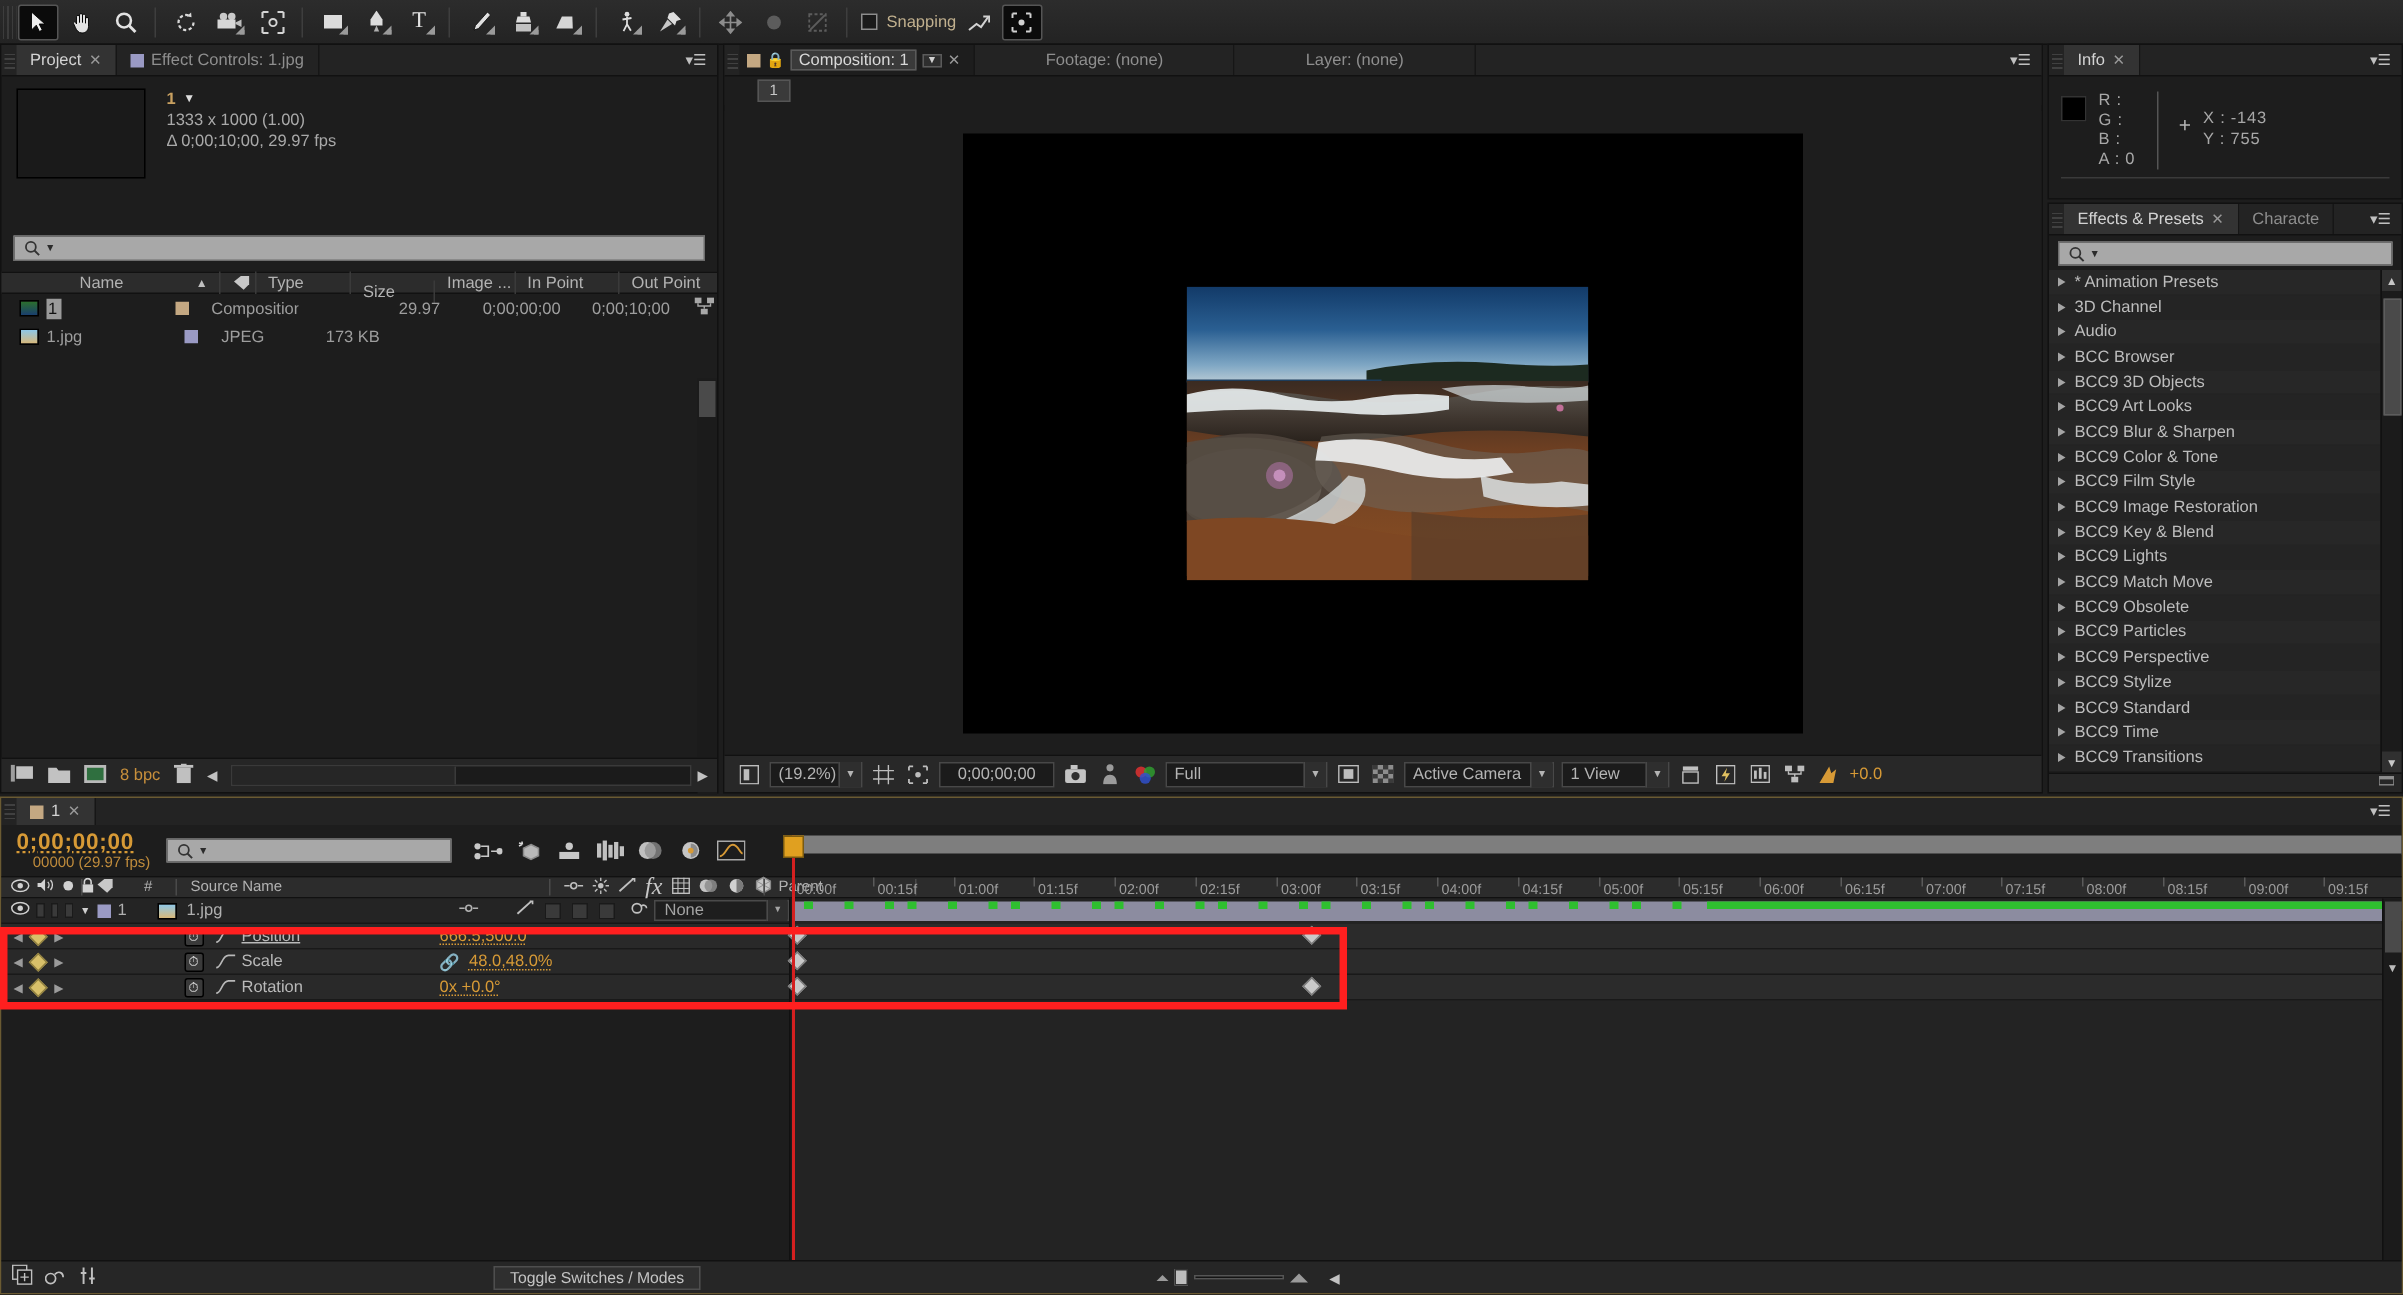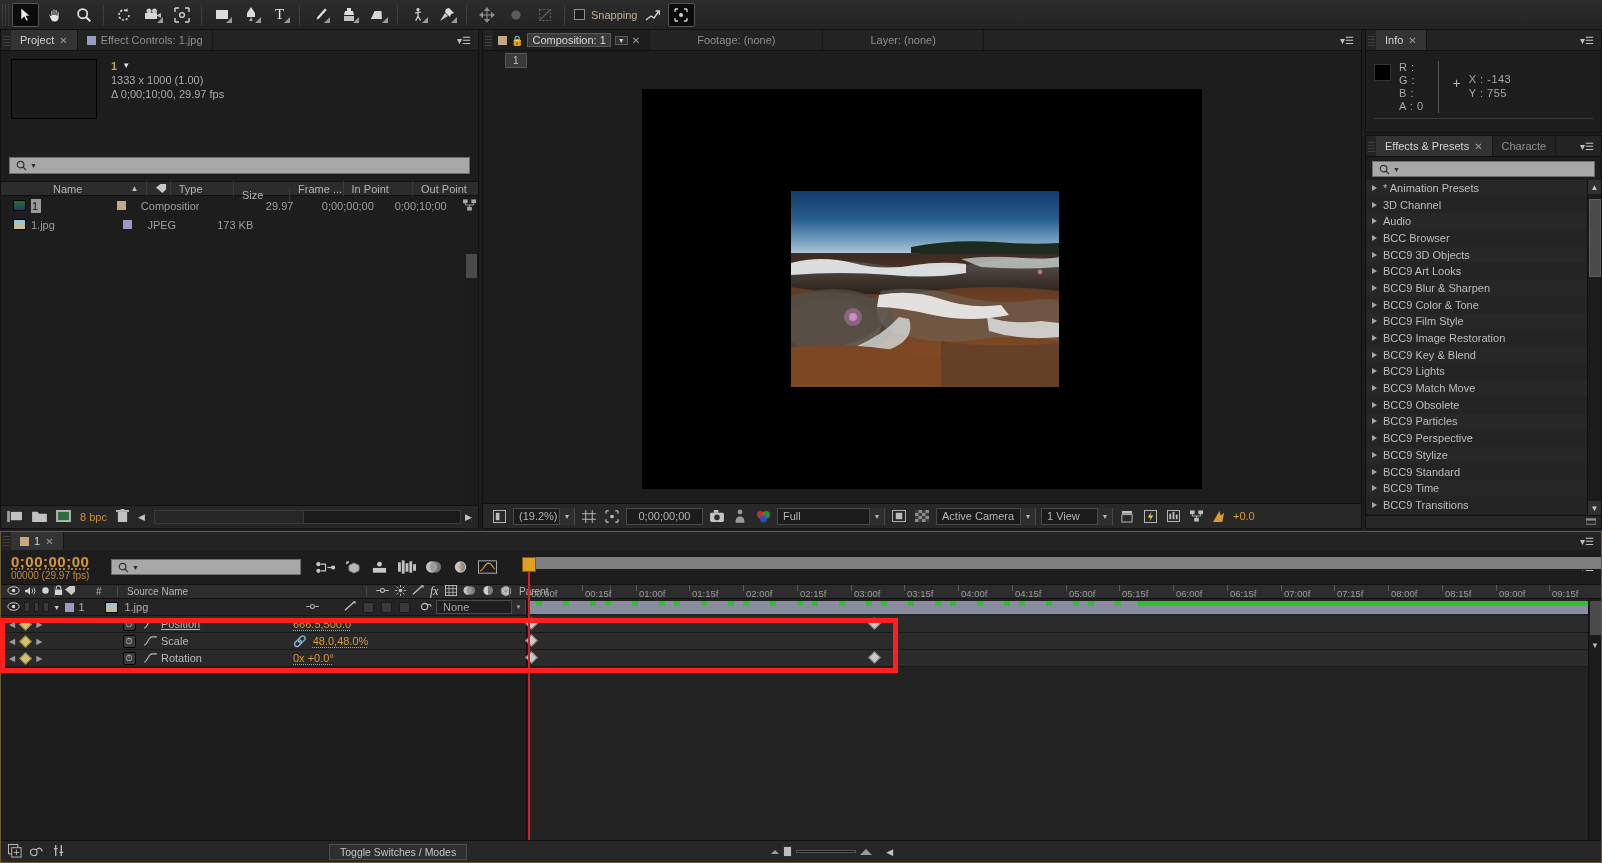--- a/index.html
+++ b/index.html
@@ -156,21 +156,21 @@
      border-top:1px solid #111; display:flex; justify-content:flex-end; align-items:center; padding-right:5px; }
 
   
   #timeline { left:0; top:531px; width:1602px; height:332px; background:#1d1d1d;
      border:1px solid #6a5a32; }
   .tl-tabbar { height:18px; background:#232323; display:flex; align-items:stretch; }
   .tl-ctrl { height:35px; display:flex; align-items:center; position:relative;
      border-bottom:1px solid #111; background:#1d1d1d; }
   .tc-big { color:#d79a36; font-weight:bold; font-size:15px; letter-spacing:.5px;
      text-decoration:underline; text-decoration-style:dotted; text-underline-offset:2px; }
-  .tc-sub { color:#c08c3c; font-size:10px; }
+  .tc-sub { color:#c08c3c; font-size:10px;text-align:center; }
   .tl-search { width:190px; height:16px; background:#a8a8a8; border:1px solid #6d6d6d;
      display:flex; align-items:center; gap:3px; padding-left:6px; color:#2b2b2b; font-size:11px; }
   .tl-ico { width:25px; height:22px; display:flex; align-items:center; justify-content:center; color:#cdcdcd; }
 
   .tl-head { height:14px; background:#2c2c2c; border-bottom:1px solid #111;
      display:flex; align-items:center; font-size:10px; color:#b2b2b2; position:relative; }
   .tl-head .seg { display:flex; align-items:center; gap:5px; height:14px; padding-left:4px; }
   .vsep { width:1px; height:11px; background:#4a4a4a; margin:0 5px; }
 
   .tl-body { position:absolute; left:0; top:67px; right:0; bottom:22px; }
@@ -411,21 +411,21 @@
             <path d="M1 5L6 1h6v6l-4 4z" fill="#c8c8c8"></path>
           </svg>
       </div>
       <div style="width:70px;">
           <span>Type</span>
         </div>
       <div style="width:62px;margin-top:12px;">
           <span>Size</span>
         </div>
       <div style="width:59px;">
-          <span>Frame ...</span>
+          <span>Image ...</span>
         </div>
       <div style="width:77px;">
           <span>In Point</span>
         </div>
       <div style="width:72px;border-right:none;">
           <span>Out Point</span>
         </div>
     </div>
 
     <div class="proj-rows">
@@ -968,21 +968,21 @@
                 <path d="M6 0v2.5M6 9.5V12M0 6h2.5M9.5 6H12M1.8 1.8l1.8 1.8M8.4 8.4l1.8 1.8M10.2 1.8L8.4 3.6M3.6 8.4l-1.8 1.8"></path>
               </g>
             </svg>
         </span>
         <span>
           <svg width="12" height="11" viewBox="0 0 13 12">
               <path d="M1 10L11 1" stroke="#c0c0c0" stroke-width="1.4"></path>
               <path d="M10 1h2v2" stroke="#c0c0c0" stroke-width="1.2" fill="none"></path>
             </svg>
         </span>
-        <span style="font-family:'Liberation Serif',serif;font-style:italic;font-size:12px;color:#c8c8c8;">fx</span>
+        <span style="font-family:'Liberation Serif',serif;font-style:italic;font-size:16px;color:#c8c8c8;">fx</span>
         <span>
           <svg width="12" height="11" viewBox="0 0 13 12">
               <rect x="0.5" y="0.5" width="12" height="11" fill="none" stroke="#c0c0c0"></rect>
               <path d="M4.3 0v12M8.6 0v12M0 4h13M0 8h13" stroke="#c0c0c0" stroke-width=".8"></path>
             </svg>
         </span>
         <span>
           <svg width="13" height="11" viewBox="0 0 14 12">
               <circle cx="5" cy="6" r="4.6" fill="#c4c4c4"></circle>
               <circle cx="8.5" cy="6" r="4.6" fill="#8d8d8d" opacity=".85"></circle>

